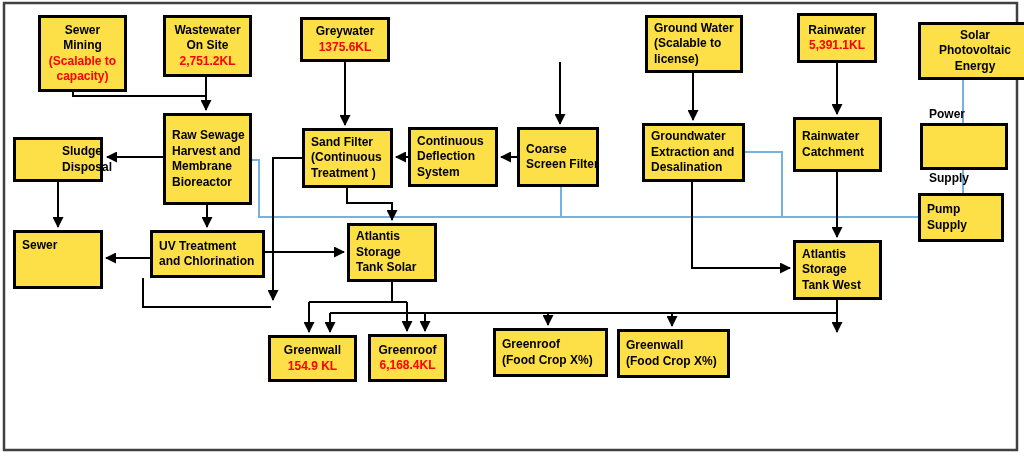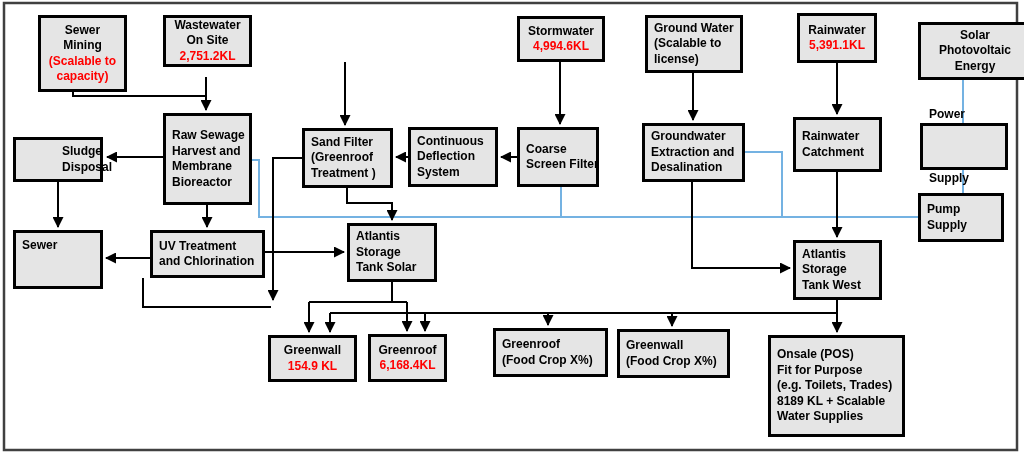--- a/index.html
+++ b/index.html
@@ -3,21 +3,21 @@
 <meta charset="utf-8">
 <style>
   html,body{margin:0;padding:0;background:#fff;}
   #stage{position:relative;width:1024px;height:461px;background:#fff;overflow:hidden;
          font-family:"Liberation Sans", sans-serif;}
   #wires{position:absolute;left:0;top:0;width:1024px;height:461px;}
   .k{stroke:var(--ink,#000);stroke-width:2;fill:none;}
   .b{stroke:var(--blue,#74b2e2);stroke-width:2;fill:none;}
   .frame{stroke:var(--frame,#404040);stroke-width:2.5;fill:none;}
   #arrowhead path{fill:var(--ink,#000);}
-  .node{position:absolute;box-sizing:border-box;border:3px solid var(--ink,#000);background:#e5e5e5;
+  .node{position:absolute;box-sizing:border-box;border:3px solid var(--ink,#000);background:#fde047;
         color:var(--ink,#000);font-size:12px;font-weight:bold;line-height:15.5px;
         display:flex;flex-direction:column;justify-content:center;padding:2px 6px;}
   .node.center{text-align:center;align-items:center;}
   .node.left{text-align:left;align-items:flex-start;}
   .node.v-top{justify-content:flex-start;padding-top:5px;}
   .ln{white-space:nowrap;}
   .red{color:var(--red,#ff0000);}
 </style>
 </head>
 <body>
@@ -67,28 +67,28 @@
     <path class="k" d="M548,313 V325" marker-end="url(#arrowhead)"></path>
     <path class="k" d="M672,313 V326" marker-end="url(#arrowhead)"></path>
   </svg>
 
 <div class="node center" style="left: 38px; top: 15px; width: 89px; height: 77px;">
       <div class="ln">Sewer</div>
       <div class="ln">Mining</div>
       <div class="ln red">(Scalable to</div>
       <div class="ln red">capacity)</div>
     </div>
-    <div class="node center" style="left: 163px; top: 15px; width: 89px; height: 52px; text-align: center;">
+    <div class="node center" style="left: 163px; top: 15px; width: 89px; height: 62px; text-align: center;">
       <div class="ln">Wastewater</div>
       <div class="ln">On Site</div>
       <div class="ln red">2,751.2KL</div>
     </div>
-    <div class="node center" style="left: 517px; top: 16px; width: 88px; height: 46px;">
-      <div class="ln">Stormwater</div>
-      <div class="ln red">4,994.6KL</div>
+    <div class="node center" style="left: 300px; top: 17px; width: 90px; height: 45px;">
+      <div class="ln">Greywater</div>
+      <div class="ln red">1375.6KL</div>
     </div>
     <div class="node left" style="left: 645px; top: 15px; width: 98px; height: 58px;">
       <div class="ln">Ground Water</div>
       <div class="ln">(Scalable to</div>
       <div class="ln">license)</div>
     </div>
     <div class="node center" style="left: 797px; top: 13px; width: 80px; height: 50px;">
       <div class="ln">Rainwater</div>
       <div class="ln red">5,391.1KL</div>
     </div>
@@ -102,21 +102,21 @@
       <div class="ln">Disposal</div>
     </div>
     <div class="node left" style="left: 163px; top: 113px; width: 89px; height: 92px; text-align: right;">
       <div class="ln">Raw Sewage</div>
       <div class="ln">Harvest and</div>
       <div class="ln">Membrane</div>
       <div class="ln">Bioreactor</div>
     </div>
     <div class="node left" style="left: 302px; top: 128px; width: 91px; height: 60px;">
       <div class="ln">Sand Filter</div>
-      <div class="ln">(Greenroof</div>
+      <div class="ln">(Continuous</div>
       <div class="ln">Treatment )</div>
     </div>
     <div class="node left" style="left: 408px; top: 127px; width: 90px; height: 60px;">
       <div class="ln">Continuous</div>
       <div class="ln">Deflection</div>
       <div class="ln">System</div>
     </div>
     <div class="node left" style="left: 517px; top: 127px; width: 82px; height: 60px;">
       <div class="ln">Coarse</div>
       <div class="ln">Screen Filter</div>
@@ -164,20 +164,13 @@
       <div class="ln red">6,168.4KL</div>
     </div>
     <div class="node left" style="left: 493px; top: 328px; width: 115px; height: 49px;">
       <div class="ln">Greenroof</div>
       <div class="ln">(Food Crop X%)</div>
     </div>
     <div class="node left" style="left: 617px; top: 329px; width: 113px; height: 49px;">
       <div class="ln">Greenwall</div>
       <div class="ln">(Food Crop X%)</div>
     </div>
-    <div class="node left" style="left: 768px; top: 335px; width: 137px; height: 102px;">
-      <div class="ln">Onsale (POS)</div>
-      <div class="ln">Fit for Purpose</div>
-      <div class="ln">(e.g. Toilets, Trades)</div>
-      <div class="ln">8189 KL + Scalable</div>
-      <div class="ln">Water Supplies</div>
-    </div>
   </div>
 
 </body></html>

